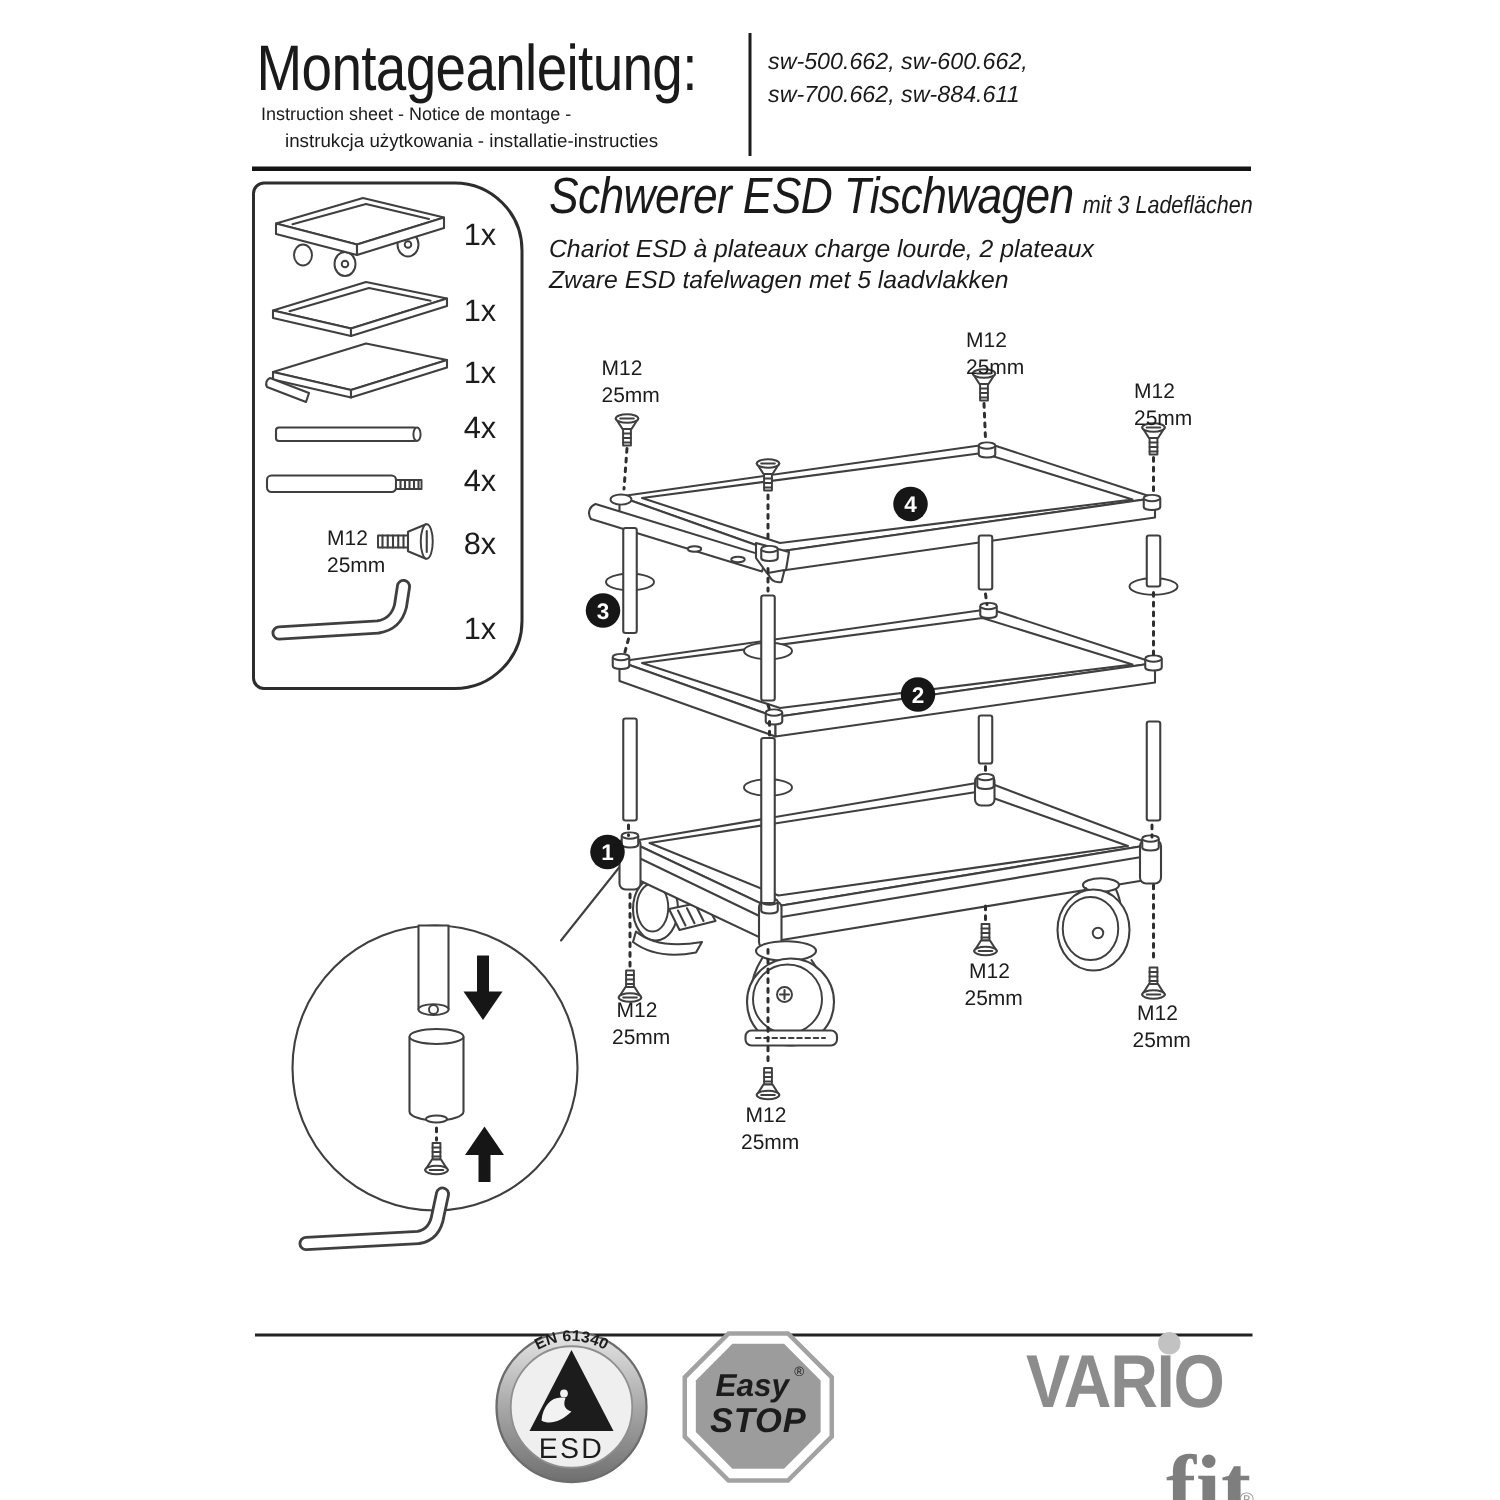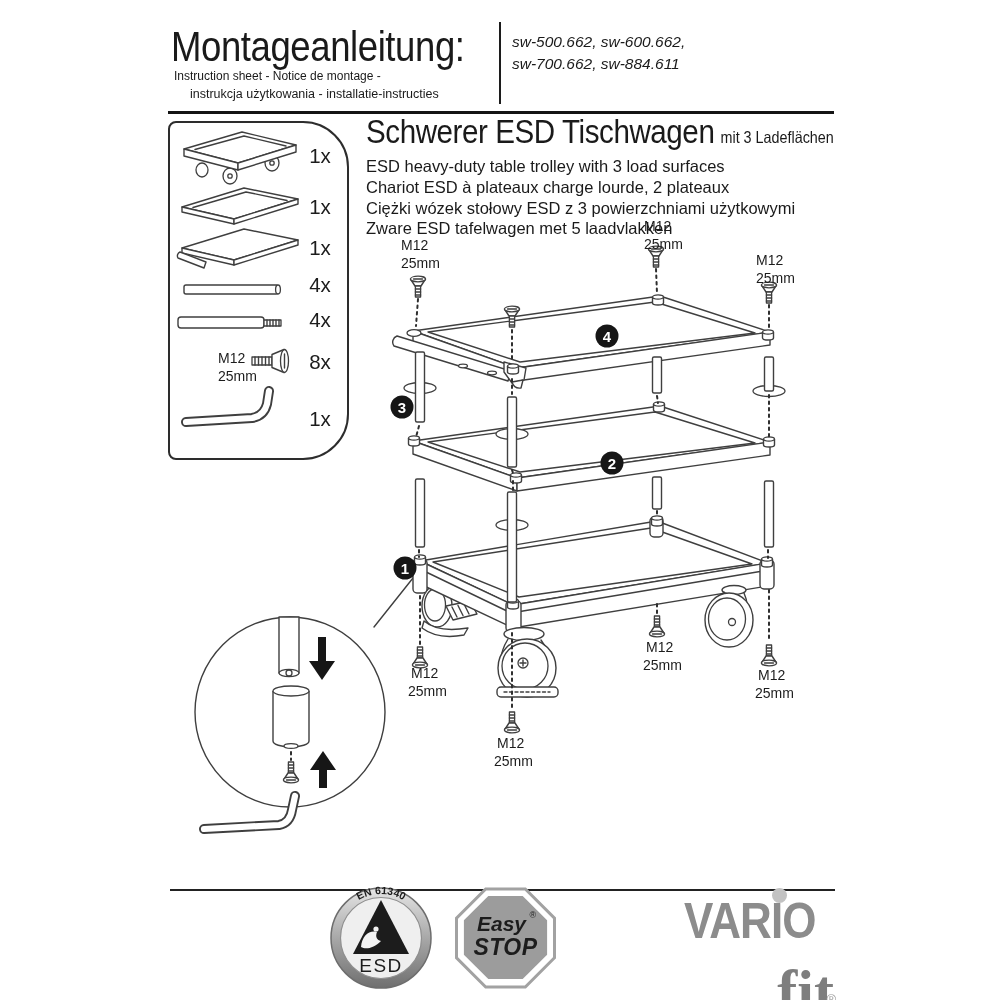--- a/index.html
+++ b/index.html
@@ -13,21 +13,21 @@
   .sub2{left:174px;top:87px;font-size:12.5px;margin-left:16px;}
   .vdiv{left:499px;top:22px;width:2px;height:82px;background:#1c1c1c;}
   .models{left:512px;top:31px;font-size:15.5px;line-height:22px;white-space:nowrap;font-style:italic;}
   .rule-top{left:168px;top:111px;width:666px;height:3px;background:#141414;}
   .rule-bottom{left:170px;top:889px;width:665px;height:2px;background:#222;}
   
   .parts-box{left:168px;top:121px;width:181px;height:339px;border:2.5px solid #2d2d2d;
              border-radius:8px 46px 46px 8px;box-sizing:border-box;}
   .parts-svg{left:168px;top:121px;}
   
-  .prod{left:366px;top:112px;}
+  .prod{left:366px;top:112px;font-style:italic;}
   .prod-title{font-size:34px;font-weight:400;transform:scaleX(.87);transform-origin:left top;
               white-space:nowrap;letter-spacing:-.5px;}
   .prod-title .suffix{font-size:16.5px;letter-spacing:0;margin-left:7px;}
   .prod-lines{margin-top:5px;font-size:16.5px;line-height:20.8px;white-space:nowrap;}
   svg{display:block;}
   svg text{font-family:"Liberation Sans","DejaVu Sans",sans-serif;fill:#1c1c1c;}
   .lbl{font-size:14px;}
   .cnt{font-size:20.5px;}
   .callout-num{font-size:15px;font-weight:bold;fill:#fff;}
   
@@ -62,23 +62,21 @@
     <div>sw-500.662, sw-600.662,</div>
     <div>sw-700.662, sw-884.611</div>
   </div>
   <div class="abs rule-top"></div>
 
   <div class="abs prod">
     <div class="prod-title">
       <span>Schwerer ESD Tischwagen</span><span class="suffix">mit 3 Ladeflächen</span>
     </div>
     <div class="prod-lines">
-      <div>ESD heavy-duty table trolley with 3 load surfaces</div>
       <div>Chariot ESD à plateaux charge lourde, 2 plateaux</div>
-      <div>Ciężki wózek stołowy ESD z 3 powierzchniami użytkowymi</div>
       <div>Zware ESD tafelwagen met 5 laadvlakken</div>
     </div>
   </div>
 
   <div class="abs parts-box"></div>
   <svg class="abs parts-svg" width="181" height="339" viewBox="0 0 181 339">
 
     <g>
       <ellipse class="whk" cx="34" cy="49" rx="6" ry="7"></ellipse>
       <ellipse class="whk" cx="62" cy="55" rx="7" ry="8"></ellipse>

